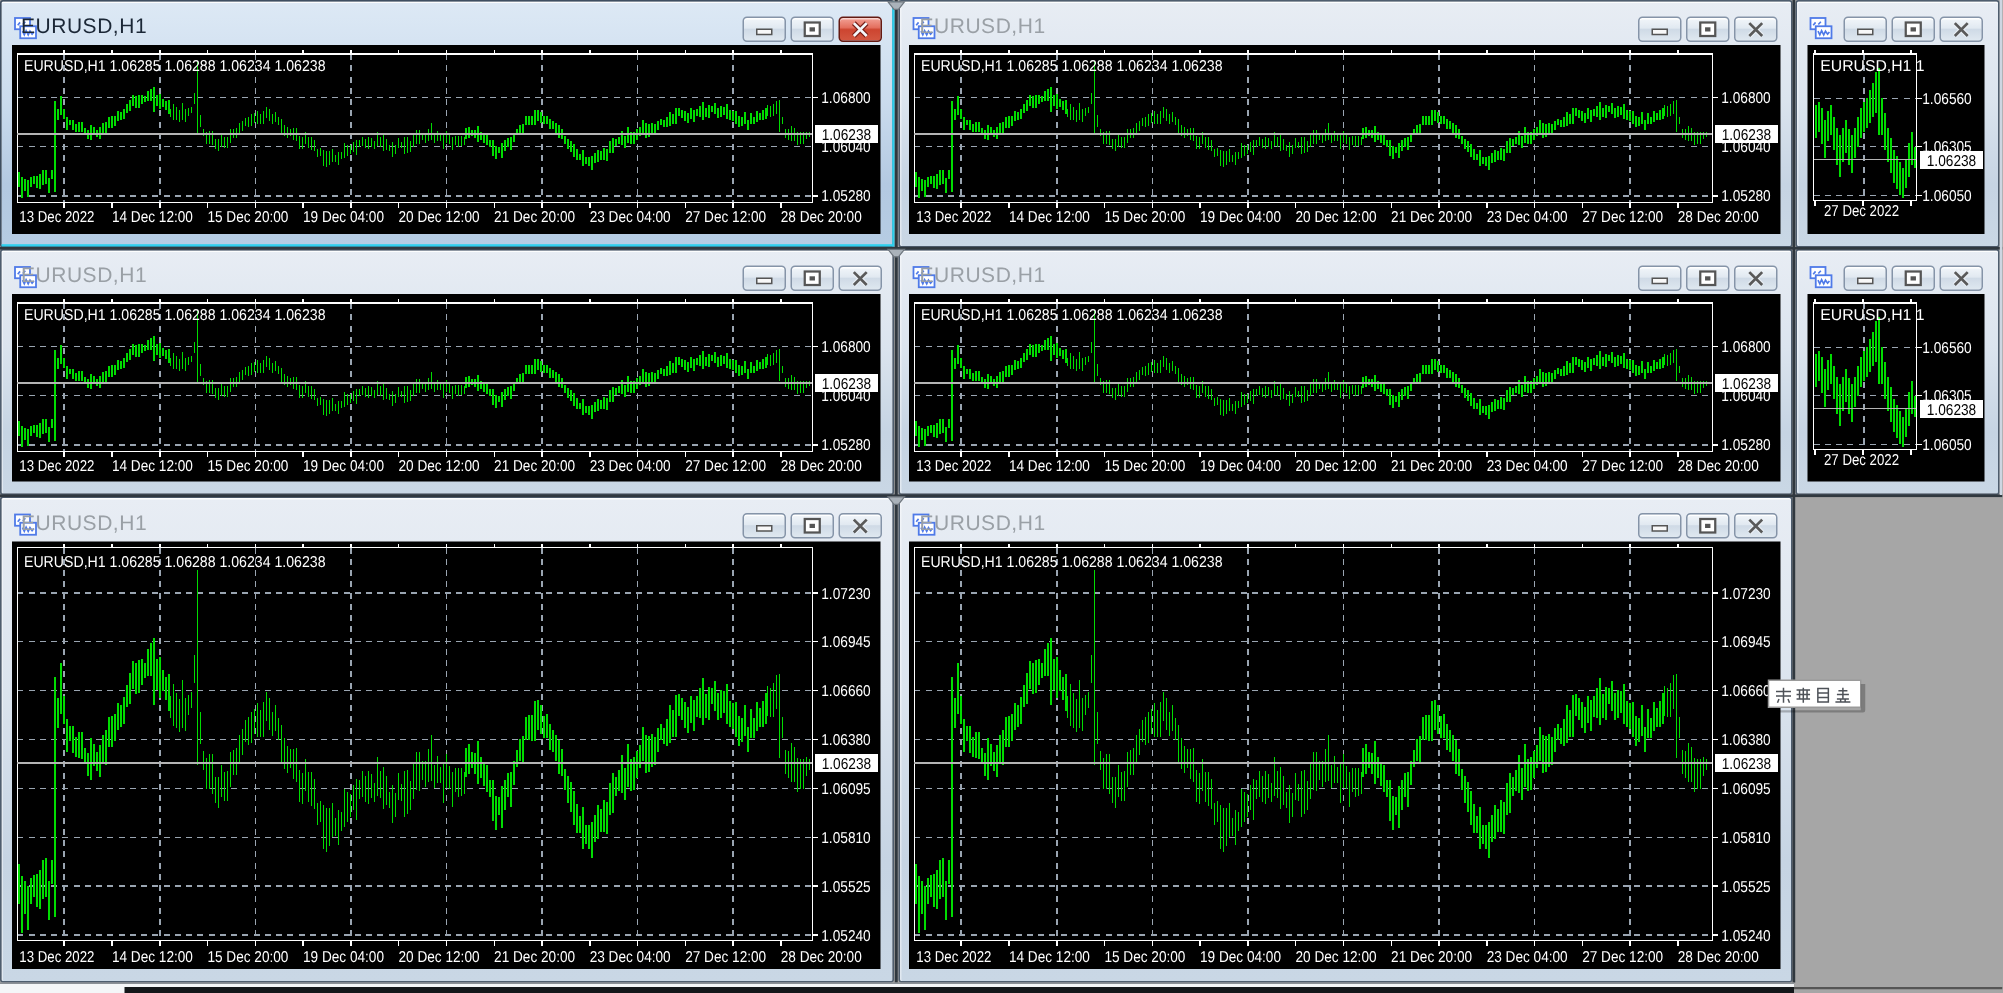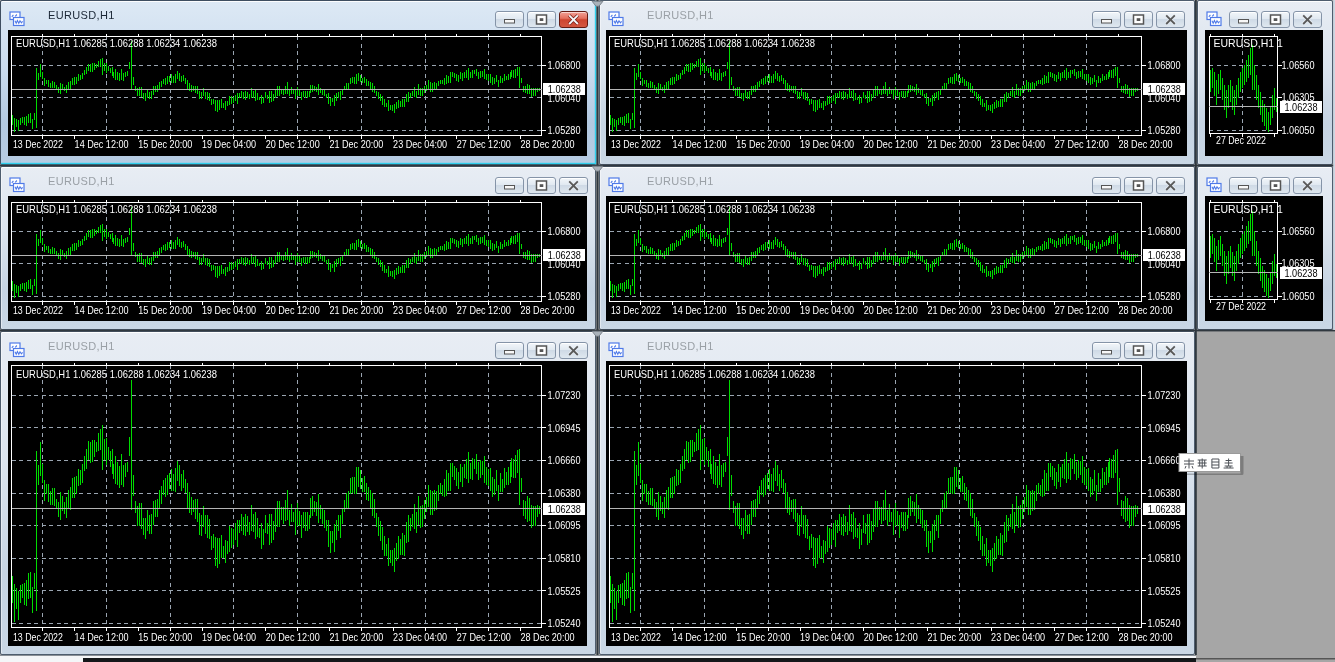--- a/index.html
+++ b/index.html
@@ -1,20 +1,20 @@
 <!DOCTYPE html>
 <html><head><meta charset="utf-8"><style>
 *{margin:0;padding:0;box-sizing:border-box}
 html,body{width:1335px;height:662px;overflow:hidden;background:#a6a6a6;font-family:"Liberation Sans",sans-serif}
 .win{position:absolute;border:1px solid #4e5d6e;border-radius:2px;
  background:linear-gradient(180deg,#e8edf4 0%,#dbe4ee 40%,#c6d4e3 75%,#c9d7e5 100%);
  box-shadow:inset 0 1px 0 rgba(255,255,255,.9), inset 1px 0 0 rgba(255,255,255,.45)}
 .win.act{background:linear-gradient(180deg,#dde9f5 0%,#cbdcee 40%,#b3c9e1 75%,#b6cce3 100%);
  border-color:#3e4e60; box-shadow:inset 0 1px 0 rgba(255,255,255,.9)}
-.wtitle{position:absolute;left:47px;top:8px;font-size:11px;letter-spacing:.35px}
+.wtitle{position:absolute;left:13px;top:8px;font-size:14px;letter-spacing:.35px}
 .ta{color:#1b2736}
 .ti{color:#9aa0a6}
 .btns{position:absolute;top:10px;display:flex;gap:3px}
 .wbtn{width:29px;height:17px;border:1px solid #8594a8;border-radius:3px;
  background:linear-gradient(180deg,#f2f6fa 0%,#e1e9f1 45%,#cfdae6 50%,#dfe8f0 100%);
  box-shadow:inset 0 1px 0 #fff}
 .wbtn.close-a{background:linear-gradient(180deg,#f2a196 0%,#e4705f 42%,#cd4530 52%,#d35741 100%);
  border-color:#641a12;box-shadow:inset 0 1px 0 rgba(255,255,255,.55)}
 .wbtn svg{display:block;margin:-1px 0 0 -1px}
 .client{position:absolute;background:#000}

